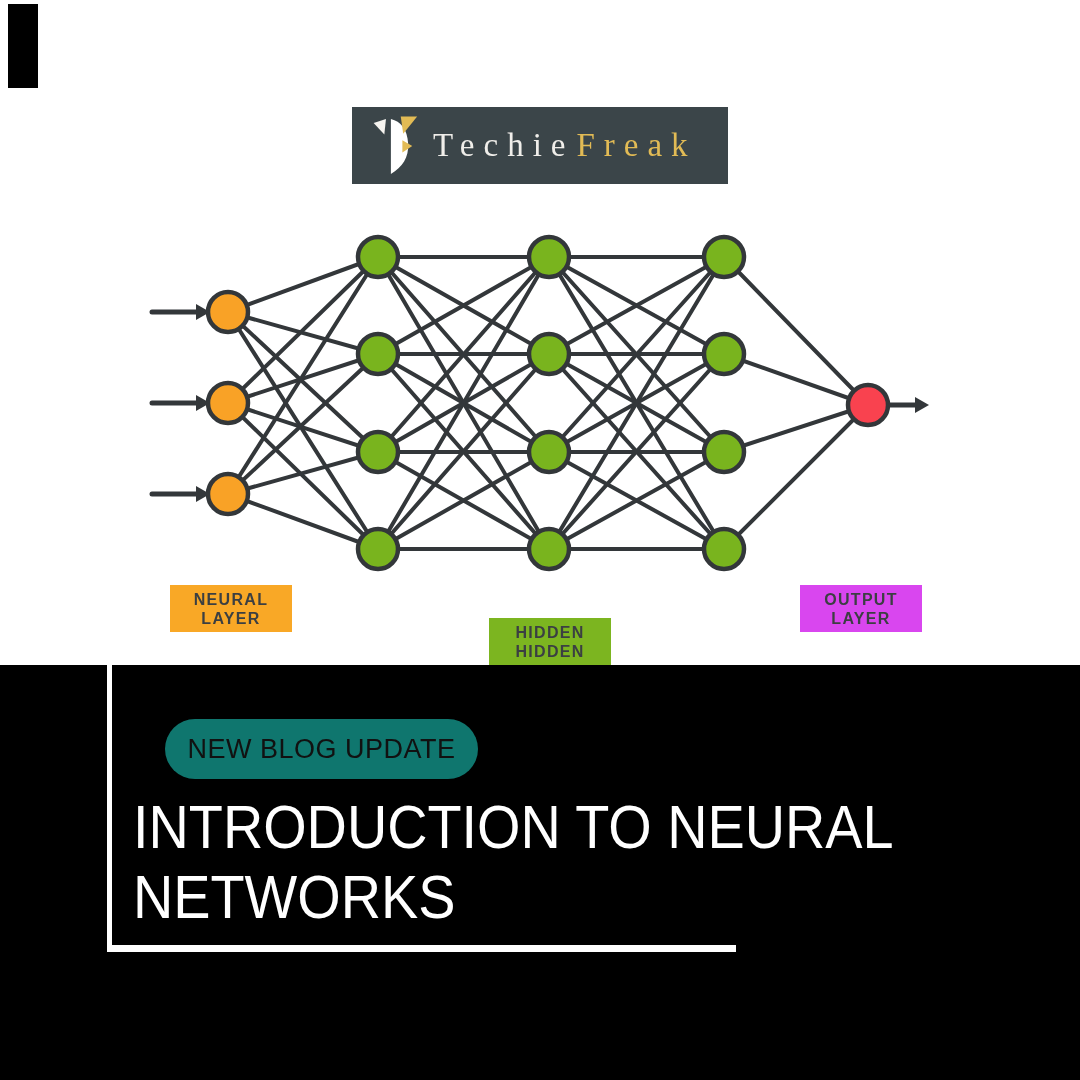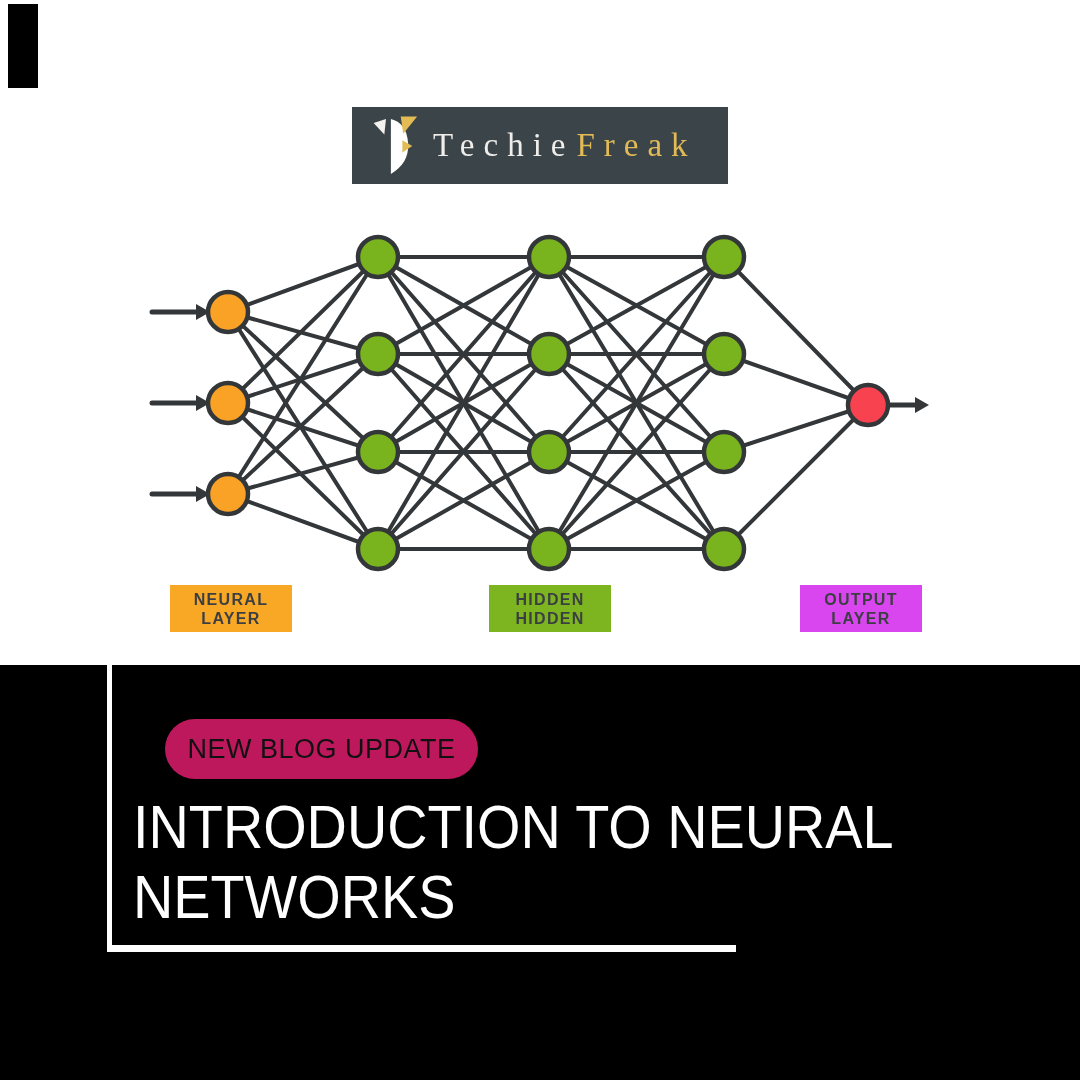--- a/index.html
+++ b/index.html
@@ -62,21 +62,21 @@
     position: absolute; left: 107px; top: 0;
     width: 5px; height: 287px; background: #ffffff;
   }
   .hline {
     position: absolute; left: 107px; top: 280px;
     width: 629px; height: 7px; background: #ffffff;
   }
   .badge {
     position: absolute; left: 165px; top: 54px;
     width: 313px; height: 60px;
-    background: #be185d; border-radius: 30px;
+    background: #0f766e; border-radius: 30px;
     display: flex; align-items: center; justify-content: center;
     font-size: 27px; letter-spacing: 0.5px; color: #111111;
     white-space: nowrap;
   }
   .title {
     position: absolute; left: 133px; top: 127px;
     font-size: 62px; line-height: 70px; font-weight: 400;
     letter-spacing: 0px; color: #ffffff;
     transform: scaleX(0.9); transform-origin: 0 0;
     white-space: nowrap;
@@ -172,21 +172,21 @@
     <circle cx="724" cy="452" r="20" fill="#79b41e" stroke="#33373a" stroke-width="4.5"></circle>
     <circle cx="724" cy="549" r="20" fill="#79b41e" stroke="#33373a" stroke-width="4.5"></circle>
     <circle cx="868" cy="405" r="20" fill="#f9424f" stroke="#33373a" stroke-width="4.5"></circle>
   </svg>
 
 <div id="diagram-labels">
     <div class="layer-label" style="left: 170px; top: 585px; background: rgb(249, 168, 38);">
       <span>NEURAL</span>
       <span>LAYER</span>
     </div>
-    <div class="layer-label" style="left: 489px; top: 585px; background: rgb(124, 181, 32);">
+    <div class="layer-label" style="left: 489px; top: 618px; background: rgb(124, 181, 32);">
       <span>HIDDEN</span>
       <span>HIDDEN</span>
     </div>
     <div class="layer-label" style="left: 800px; top: 585px; background: #d946ef;">
       <span>OUTPUT</span>
       <span>LAYER</span>
     </div>
   </div>
 
 <div class="footer">

